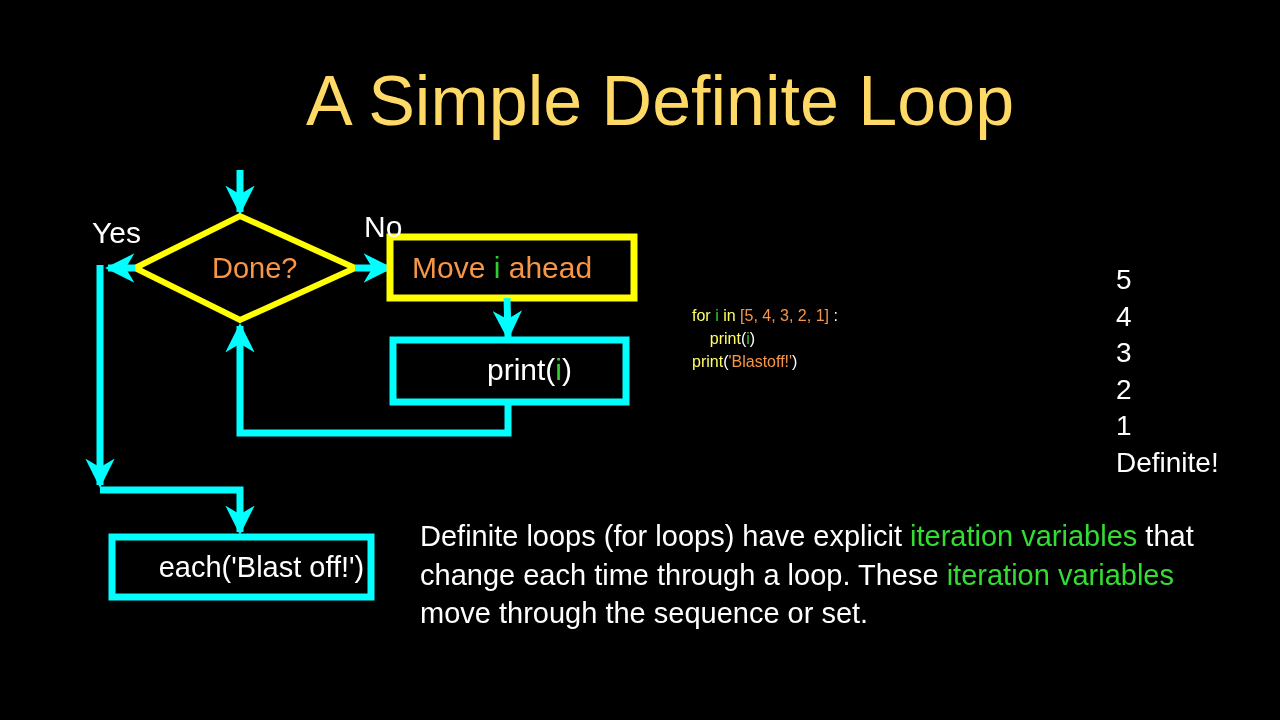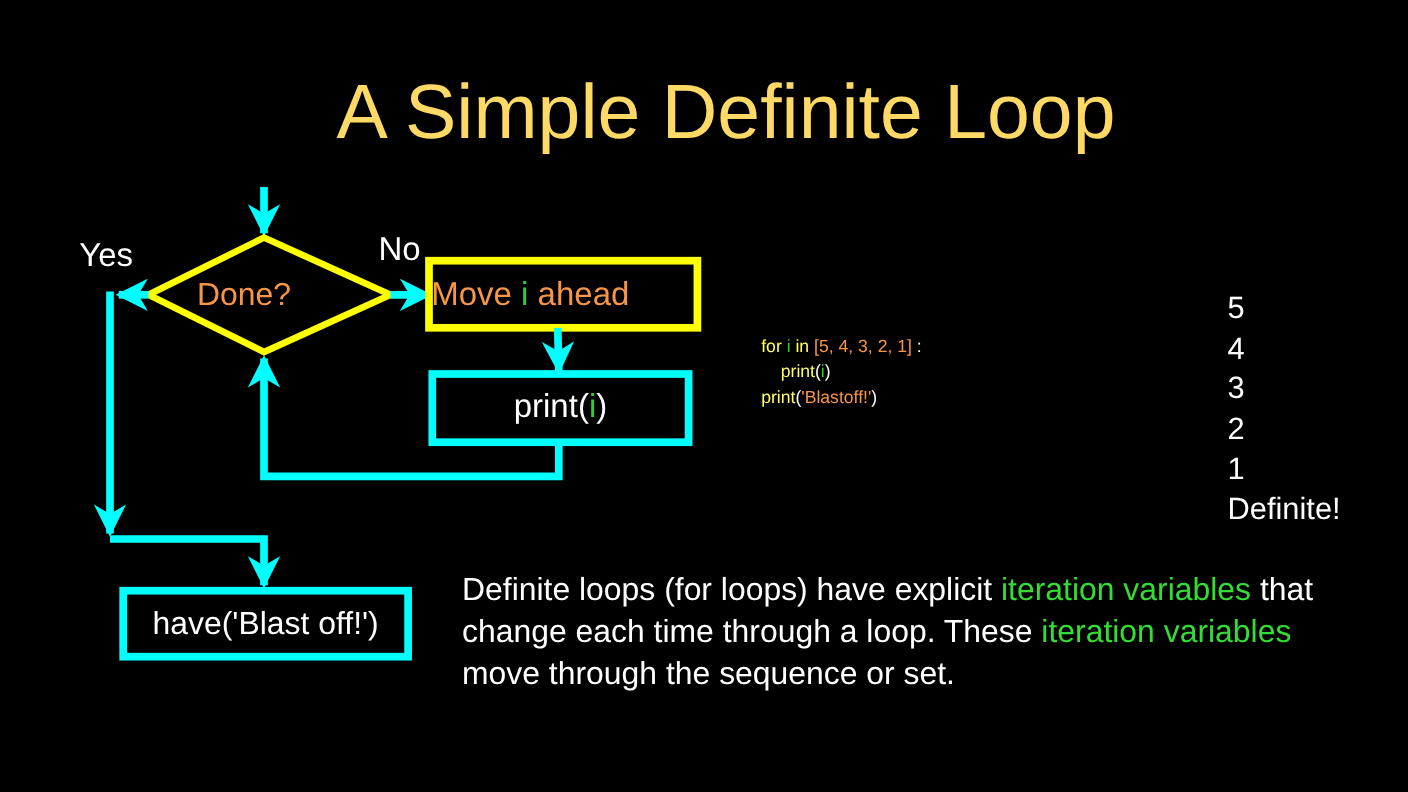--- a/index.html
+++ b/index.html
@@ -1,21 +1,21 @@
 <!DOCTYPE html>
 <html><head>
 <meta charset="utf-8">
 <style>
   html, body { margin:0; padding:0; background:#000; }
   body { width:1280px; height:720px; position:relative; overflow:hidden;
          font-family:"Liberation Sans", sans-serif; color:#fff; }
   #title { position:absolute; left:0; width:1280px; top:66px; text-align:center;
            font-size:70px; color:#FFD966; line-height:1;margin-left:20px; }
   svg#flow { position:absolute; left:0; top:0; }
-  .lbl { position:absolute; font-size:30px; line-height:1; }
+  .lbl { position:absolute; font-size:30px; line-height:1;margin-left:20px; }
   .code { position:absolute; left:692px; top:304px; font-size:16px; line-height:23px; white-space:pre; }
   .out { position:absolute; left:1116px; top:262px; font-size:28px; line-height:36.5px; }
   .desc { position:absolute; left:420px; top:517px; width:820px; 
           font-size:29px; line-height:38.5px; }
   .c-yellow { color:#FFFF66; }
   .c-orange { color:#F79646; }
   .c-green  { color:#33CC33; }
   .c-white  { color:#FFFFFF; }
   .c-green2 { color:#33DD33; }
 </style>
@@ -47,31 +47,31 @@
 
   <rect x="393" y="340" width="233" height="62" fill="none" stroke="#00FFFF" stroke-width="7"></rect>
 
   <polyline points="508,402 508,433 240,433 240,326" fill="none" stroke="#00FFFF" stroke-width="7" marker-end="url(#ah)"></polyline>
 
   <rect x="112" y="537" width="259" height="60" fill="none" stroke="#00FFFF" stroke-width="7"></rect>
 </svg>
 
 <div class="lbl" style="left:72px;top:218px;font-size:30px;">Yes</div>
 <div class="lbl" style="left:344px;top:212px;font-size:30px;">No</div>
-<div class="lbl c-orange" style="left:179px;top:254px;font-size:29px;">Done?</div>
+<div class="lbl c-orange" style="left:192px;top:254px;font-size:29px;">Done?</div>
 
 <div class="lbl c-orange" style="left:392px;top:253px;width:242px;text-align:left;font-size:30px;">
   <span>Move </span><span class="c-green">i</span><span> ahead</span>
 </div>
 
 <div class="lbl" style="left:393px;top:355px;width:233px;text-align:center;font-size:30px;">
   <span>print(</span><span class="c-green">i</span><span>)</span>
 </div>
 
-<div class="lbl" style="left:112px;top:553px;width:259px;text-align:center;font-size:29px;">have('Blast off!')</div>
+<div class="lbl" style="left:112px;top:553px;width:259px;text-align:center;font-size:29px;">each('Blast off!')</div>
 
 <div class="code"><div><span class="c-yellow">for </span><span class="c-green">i</span><span class="c-yellow"> in </span><span class="c-orange">[5, 4, 3, 2, 1]</span><span class="c-white"> :</span></div><div><span>    </span><span class="c-yellow">print</span><span class="c-white">(</span><span class="c-green">i</span><span class="c-white">)</span></div><div><span class="c-yellow">print</span><span class="c-white">(</span><span class="c-orange">'Blastoff!'</span><span class="c-white">)</span></div></div>
 
 <div class="out">
   <div>5</div>
   <div>4</div>
   <div>3</div>
   <div>2</div>
   <div>1</div>
   <div>Definite!</div>

